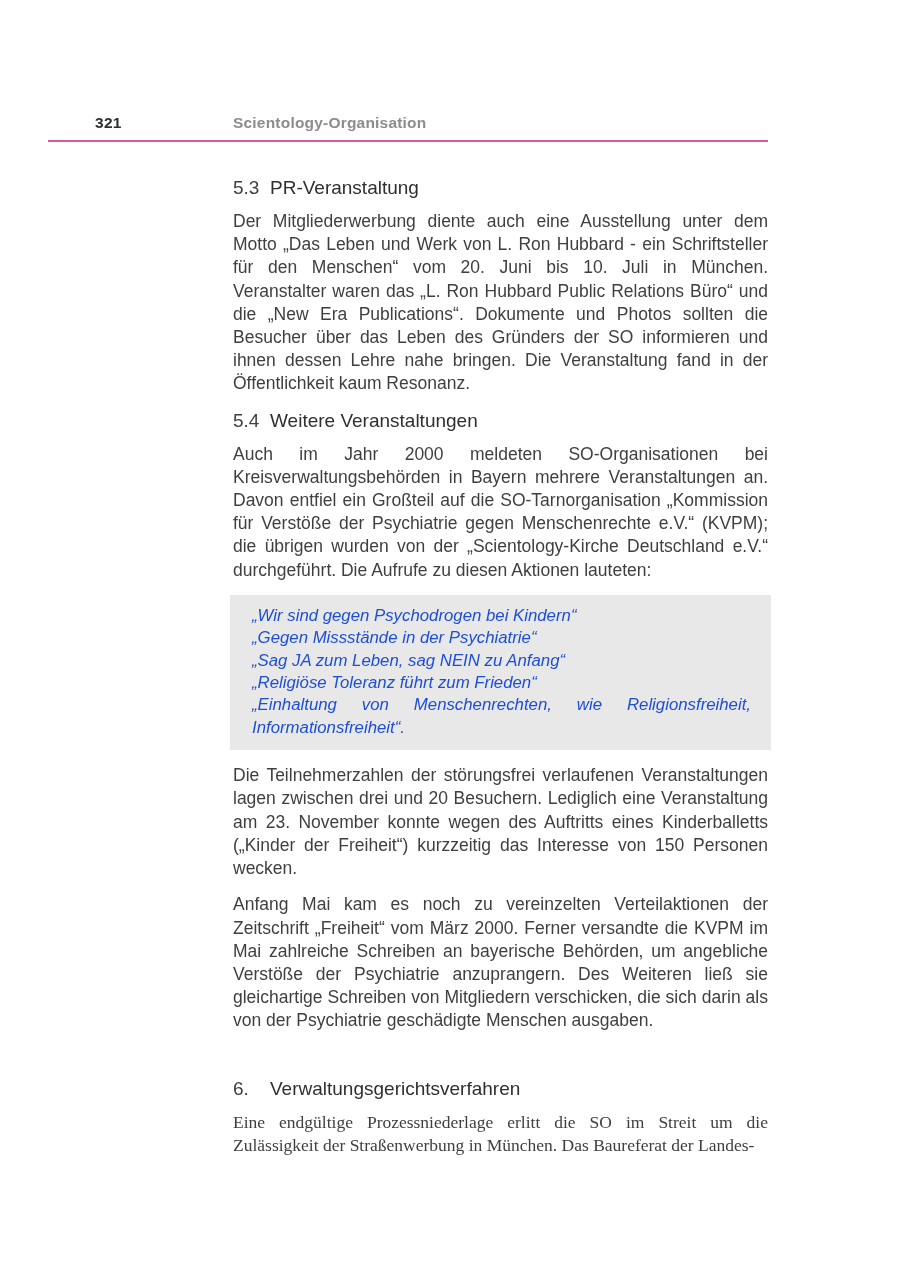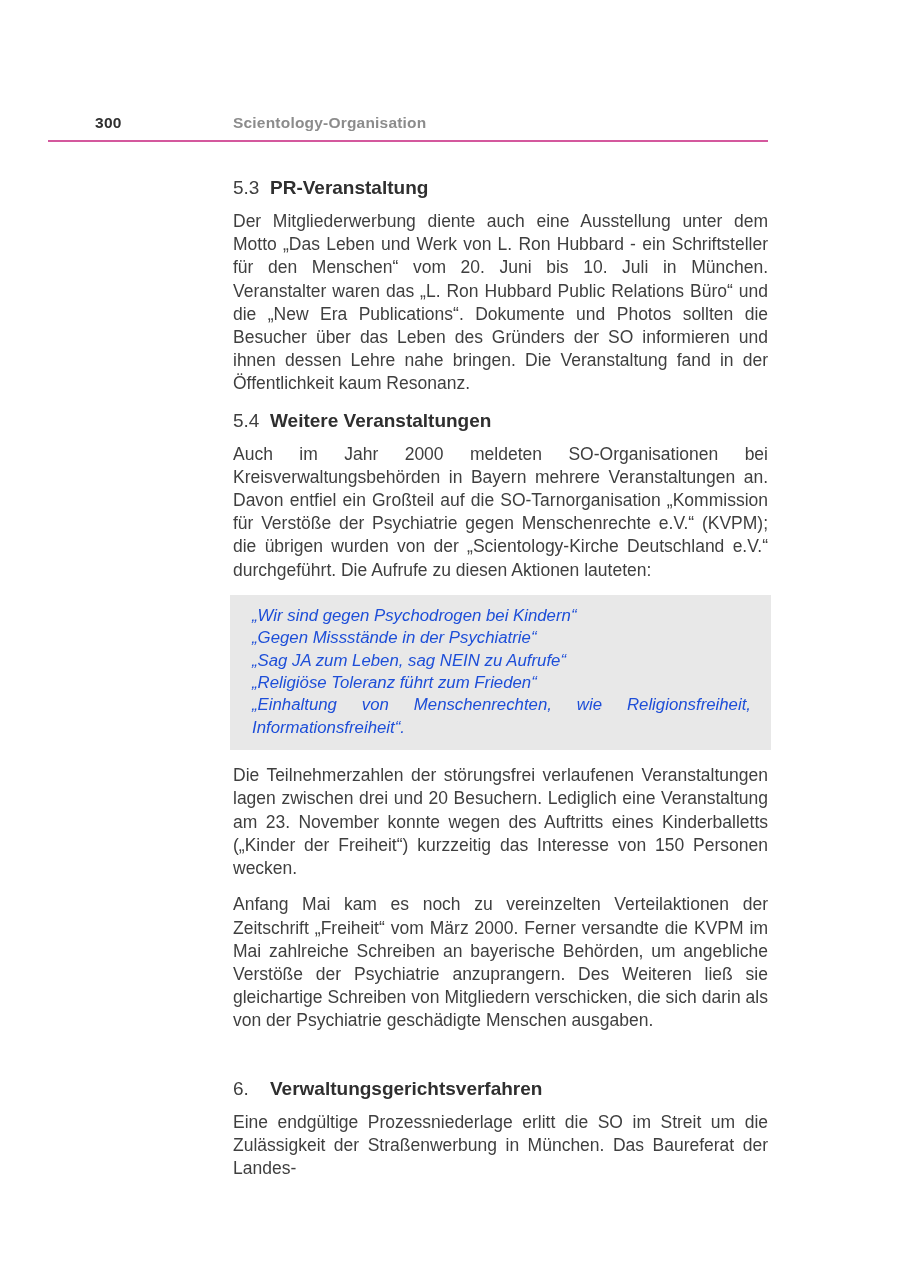--- a/index.html
+++ b/index.html
@@ -26,61 +26,61 @@
     position:absolute;left:233px;top:176px;width:535px;
     color:var(--body-text);font-size:17.5px;line-height:23.2px;
     text-align:justify;
     -webkit-hyphens:auto;hyphens:auto;
   }
   .heading{
     color:var(--heading-text);font-size:19px;line-height:24px;
     text-align:left;margin:0 0 10px 0;
   }
   .heading .num{display:inline-block;min-width:37px;font-weight:400;color:var(--body-text);}
-  .heading .title{font-weight:bold;}
+  .heading .title{font-weight:normal;}
   .h-54{margin-top:12px;}
   .h-6{margin-top:44px;}
   p.para{margin:0 0 13px 0;}
-  p.para:last-child{margin-bottom:0;}
+  p.para:last-child{margin-bottom:0;font-family:Liberation Serif, serif;}
   .quote-box{
     background:var(--quote-bg);
     margin:10px 0 14px -3px;
     padding:10px 20px 11px 22px;
     width:499px;
   }
   .quote-line{
     font-style:italic;color:#1d4ed8;
     font-size:16.8px;line-height:22.4px;
     text-align:justify;
   }
 </style>
 </head>
 <body>
 
 <header class="page-header">
-  <span class="page-num">300</span>
+  <span class="page-num">321</span>
   <span class="header-title">Scientology-Organisation</span>
 </header>
 
 <main class="content">
 
   <h2 class="heading h-53">
     <span class="num">5.3</span><span class="title">PR-Veranstaltung</span>
   </h2>
   <p class="para">Der Mitgliederwerbung diente auch eine Ausstellung unter dem Motto „Das Leben und Werk von L. Ron Hubbard - ein Schriftsteller für den Menschen“ vom 20. Juni bis 10. Juli in München. Veranstalter waren das „L. Ron Hubbard Public Relations Büro“ und die „New Era Publications“. Dokumente und Photos sollten die Besucher über das Leben des Gründers der SO informieren und ihnen dessen Lehre nahe bringen. Die Veranstaltung fand in der Öffentlichkeit kaum Resonanz.</p>
 
   <h2 class="heading h-54">
     <span class="num">5.4</span><span class="title">Weitere Veranstaltungen</span>
   </h2>
   <p class="para">Auch im Jahr 2000 meldeten SO-Organisationen bei Kreisverwaltungsbehörden in Bayern mehrere Veranstaltungen an. Davon entfiel ein Großteil auf die SO-Tarnorganisation „Kommission für Verstöße der Psychiatrie gegen Menschenrechte e.V.“ (KVPM); die übrigen wurden von der „Scientology-Kirche Deutschland e.V.“ durchgeführt. Die Aufrufe zu diesen Aktionen lauteten:</p>
 
   <div class="quote-box">
     <div class="quote-line">„Wir sind gegen Psychodrogen bei Kindern“</div>
     <div class="quote-line">„Gegen Missstände in der Psychiatrie“</div>
-    <div class="quote-line">„Sag JA zum Leben, sag NEIN zu Aufrufe“</div>
+    <div class="quote-line">„Sag JA zum Leben, sag NEIN zu Anfang“</div>
     <div class="quote-line">„Religiöse Toleranz führt zum Frieden“</div>
     <div class="quote-line">„Einhaltung von Menschenrechten, wie Religionsfreiheit, Informationsfreiheit“.</div>
   </div>
 
   <p class="para">Die Teilnehmerzahlen der störungsfrei verlaufenen Veranstaltungen lagen zwischen drei und 20 Besuchern. Lediglich eine Veranstaltung am 23. November konnte wegen des Auftritts eines Kinderballetts („Kinder der Freiheit“) kurzzeitig das Interesse von 150 Personen wecken.</p>
   <p class="para">Anfang Mai kam es noch zu vereinzelten Verteilaktionen der Zeitschrift „Freiheit“ vom März 2000. Ferner versandte die KVPM im Mai zahlreiche Schreiben an bayerische Behörden, um angebliche Verstöße der Psychiatrie anzuprangern. Des Weiteren ließ sie gleichartige Schreiben von Mitgliedern verschicken, die sich darin als von der Psychiatrie geschädigte Menschen ausgaben.</p>
 
   <h2 class="heading h-6">
     <span class="num">6.</span><span class="title">Verwaltungsgerichtsverfahren</span>
   </h2>

